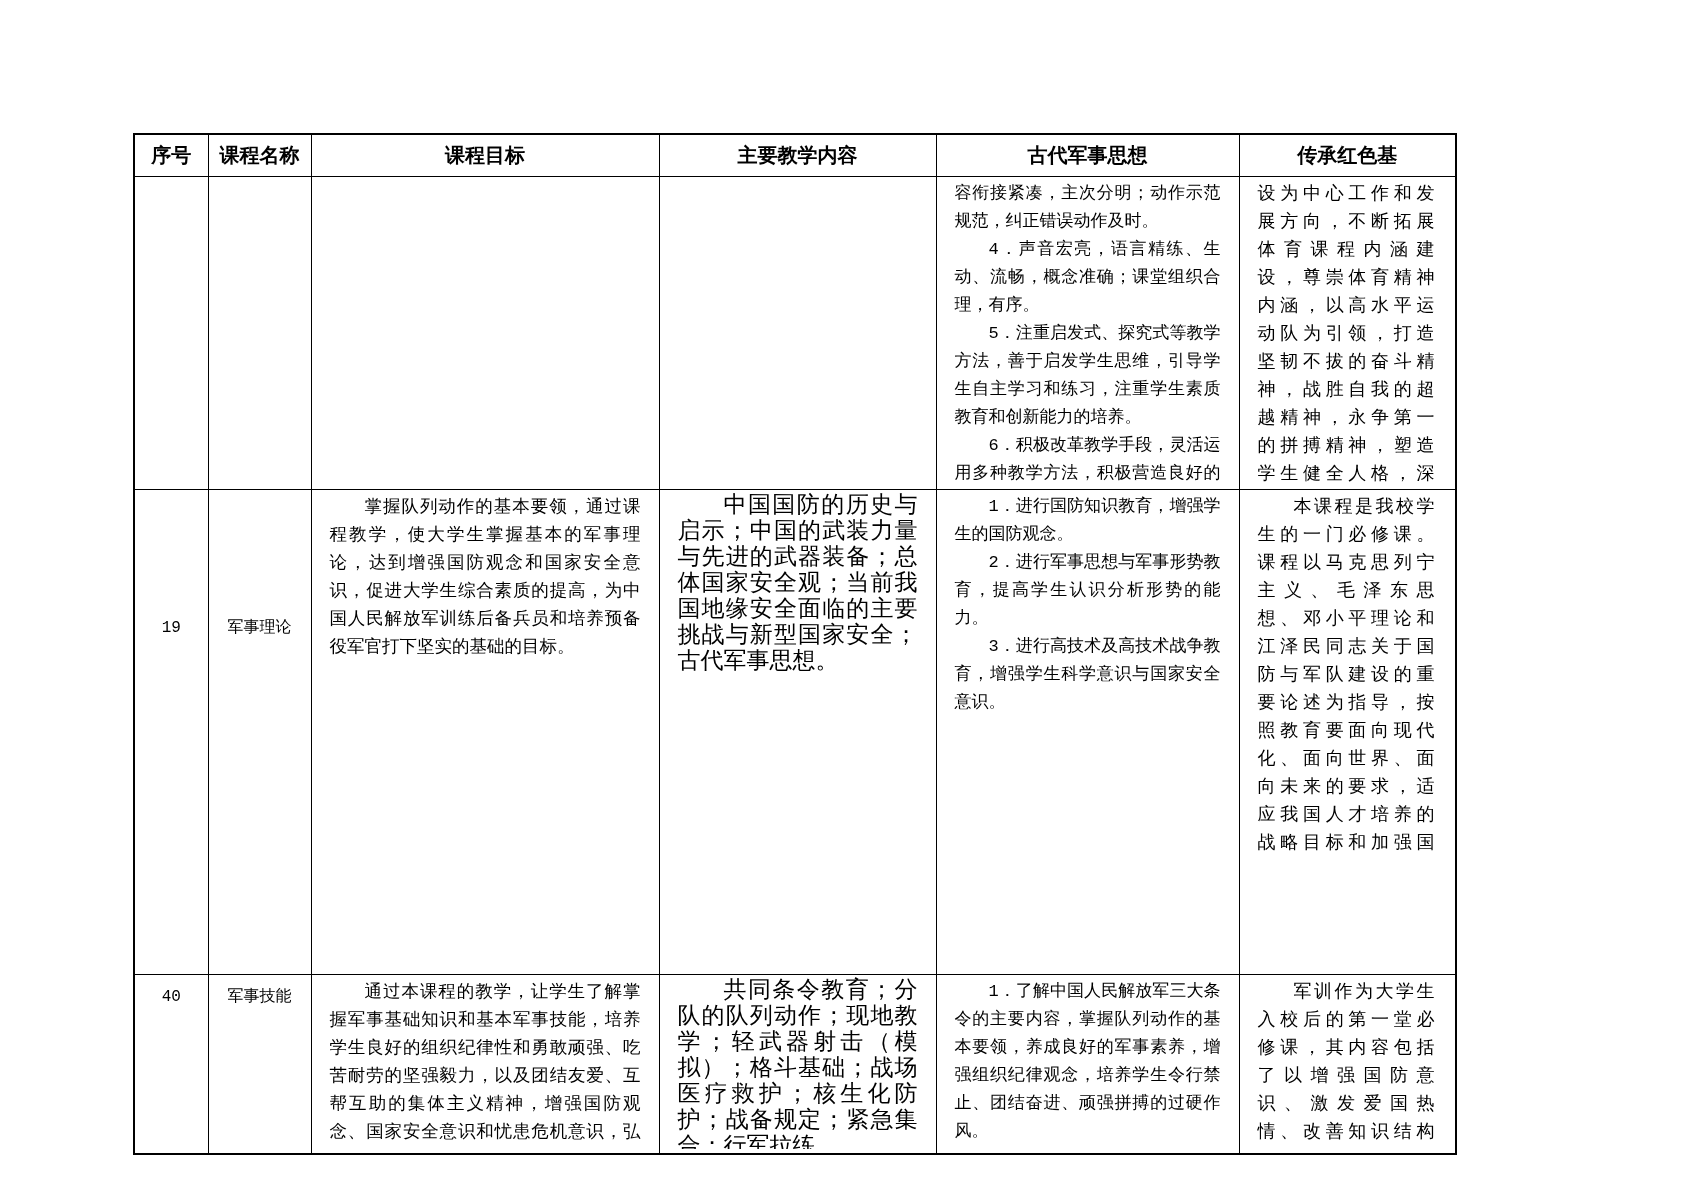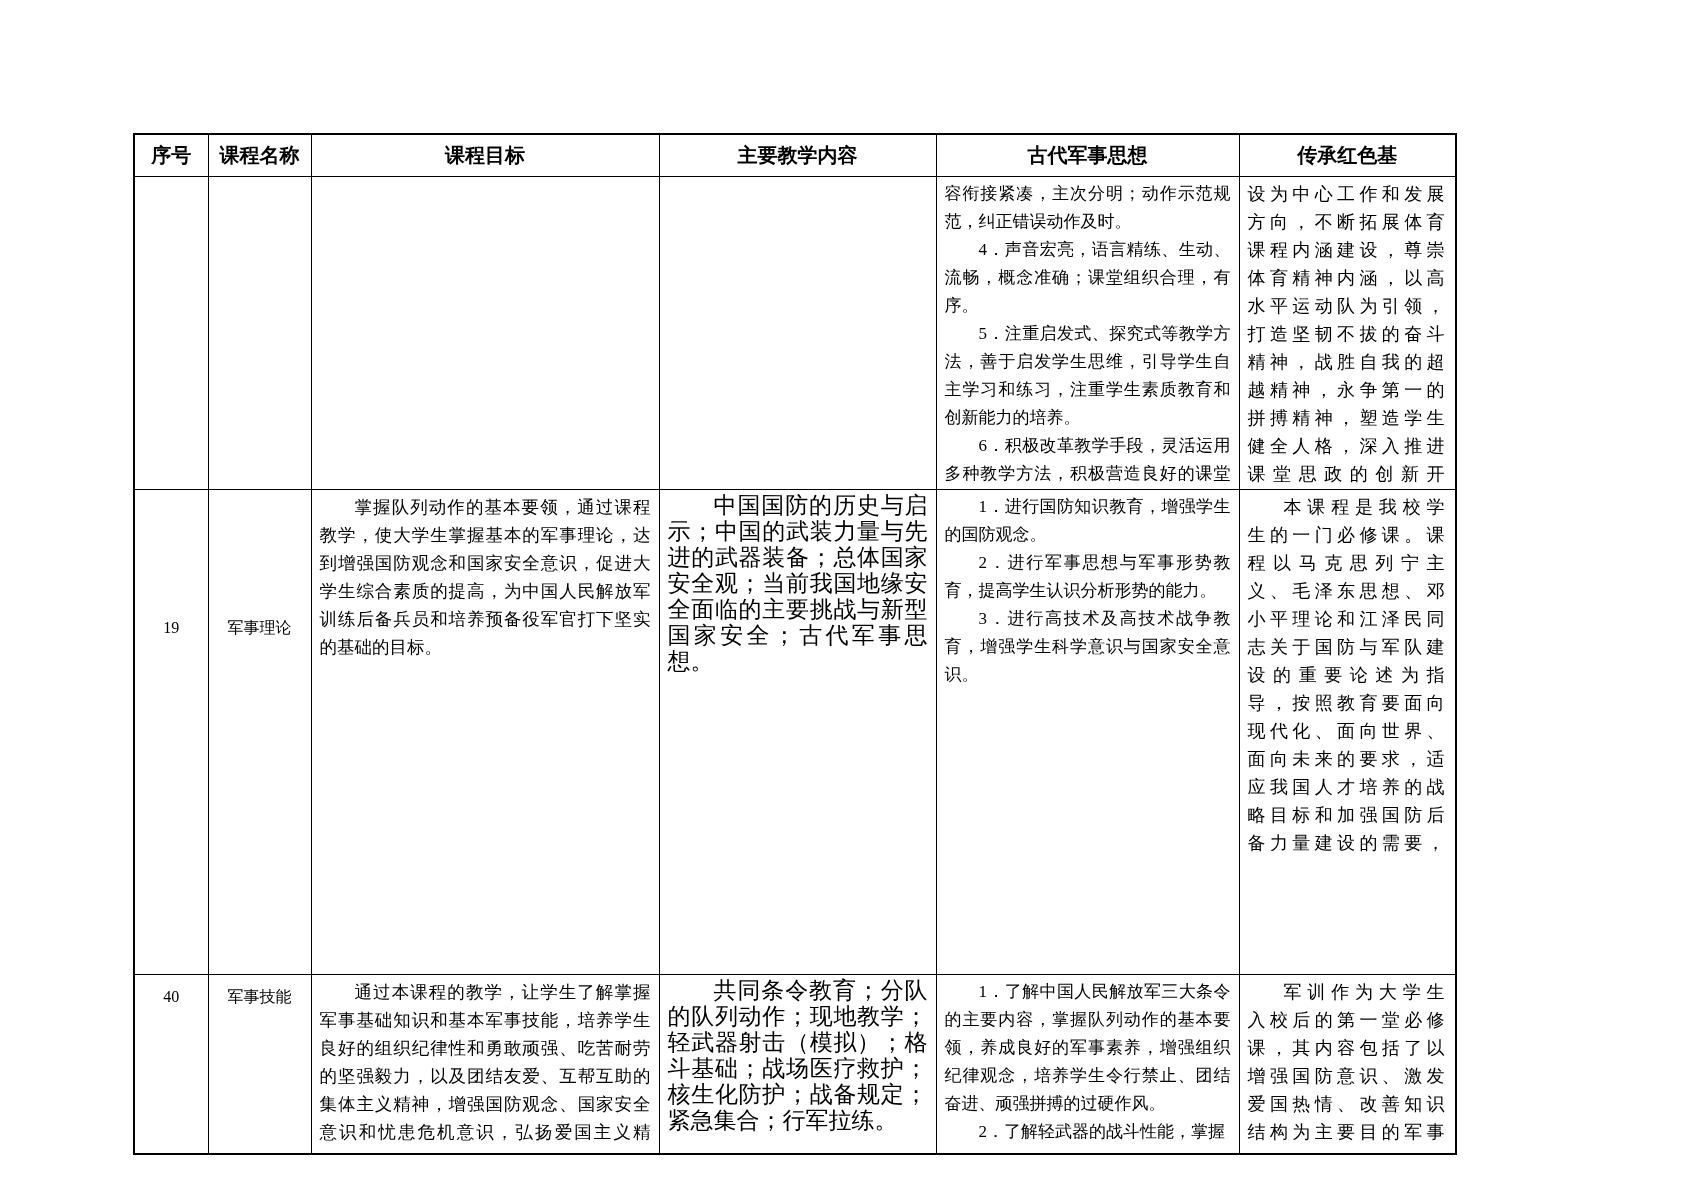--- a/index.html
+++ b/index.html
@@ -1,20 +1,20 @@
 <!DOCTYPE html>
 <html><head>
 <meta charset="utf-8">
 <style>
   html,body { margin:0; padding:0; background:#e8e8e8; }
   .page {
     position:relative;
     width:1684px; height:1191px;
     background:#ffffff;
-    font-family:Liberation Serif, serif;
+    font-family:Liberation Mono, monospace;
     color:#000;
     overflow:hidden;
   }
   table.doc-table {
     position:absolute; left:133px; top:133px;
     width:1322px;
     border-collapse:collapse;
     table-layout:fixed;
     border:2px solid #000;
   }
@@ -25,21 +25,21 @@
     overflow:hidden;
   }
   .doc-table th {
     height:41px;
     font-size:20px;
     font-weight:bold;
     text-align:center;
     vertical-align:middle;
   }
   
-  .cb { padding:3px 8px; text-align:justify; }
+  .cb { padding:3px 18px; text-align:justify; }
   .h-a   { height:306px; overflow:hidden; }
   .h-r19 { height:358px; overflow:hidden; }
   .h-r20 { height:168px; overflow:hidden; }
   .col-obj  .cb { font-size:17.5px; line-height:28px; }
   .col-cont .cb { font-size:23px; line-height:26px; }
   .col-req  .cb { font-size:17px;   line-height:28px; }
   .col-ideo .cb { font-size:18px;   line-height:28px; letter-spacing:2.5px; }
   .cb p { margin:0; }
   .cb p.indent { text-indent:2em; }
   .seq-cell, .name-cell {

